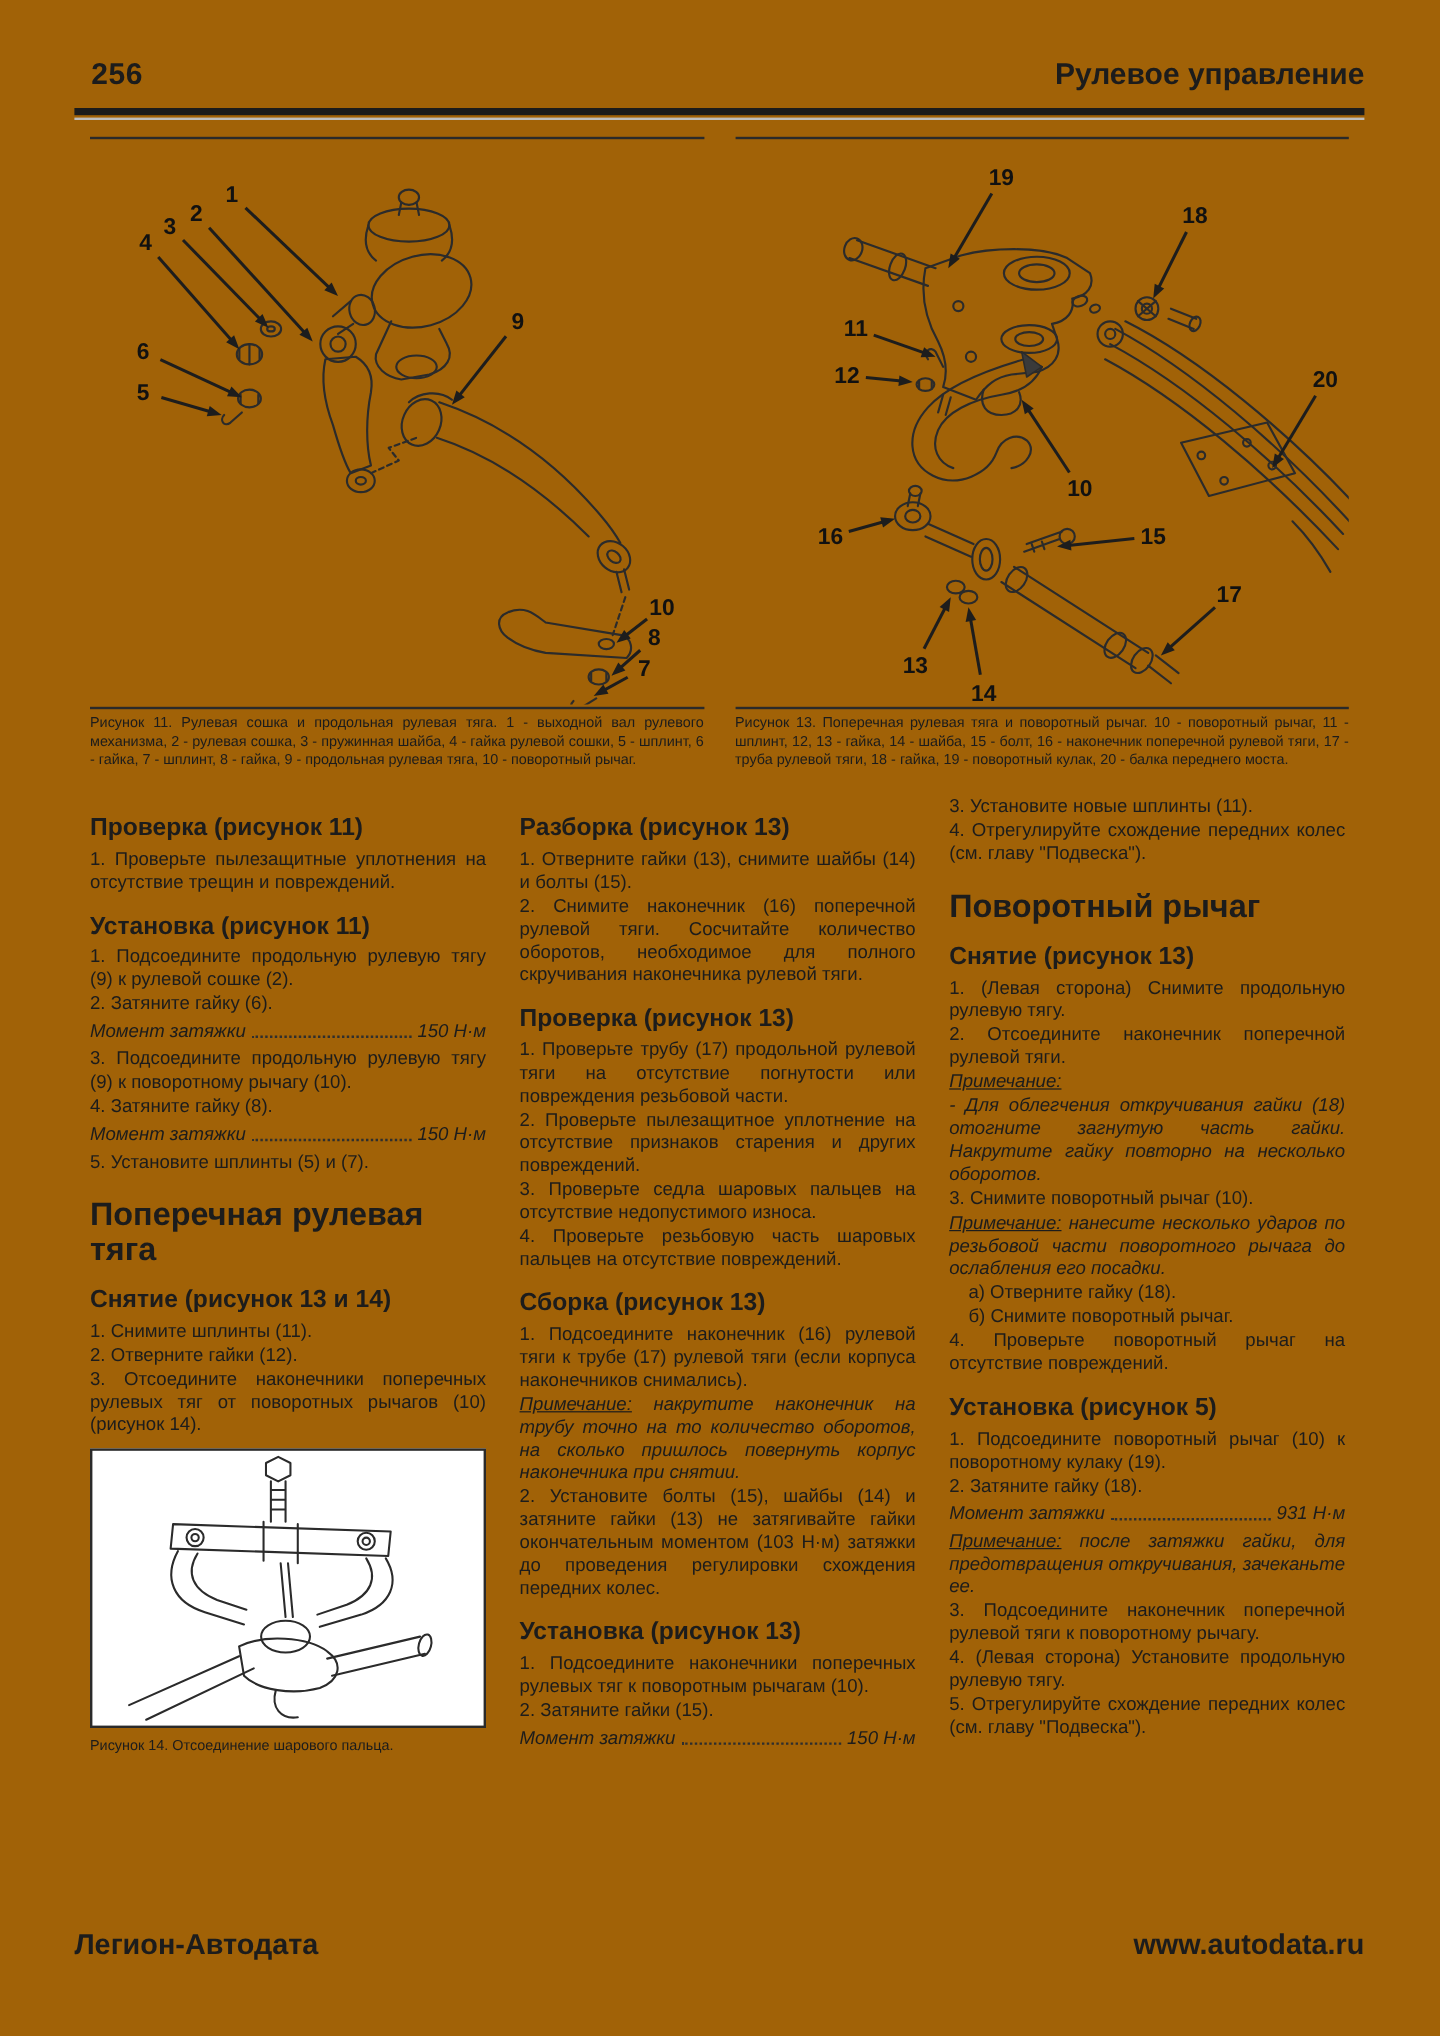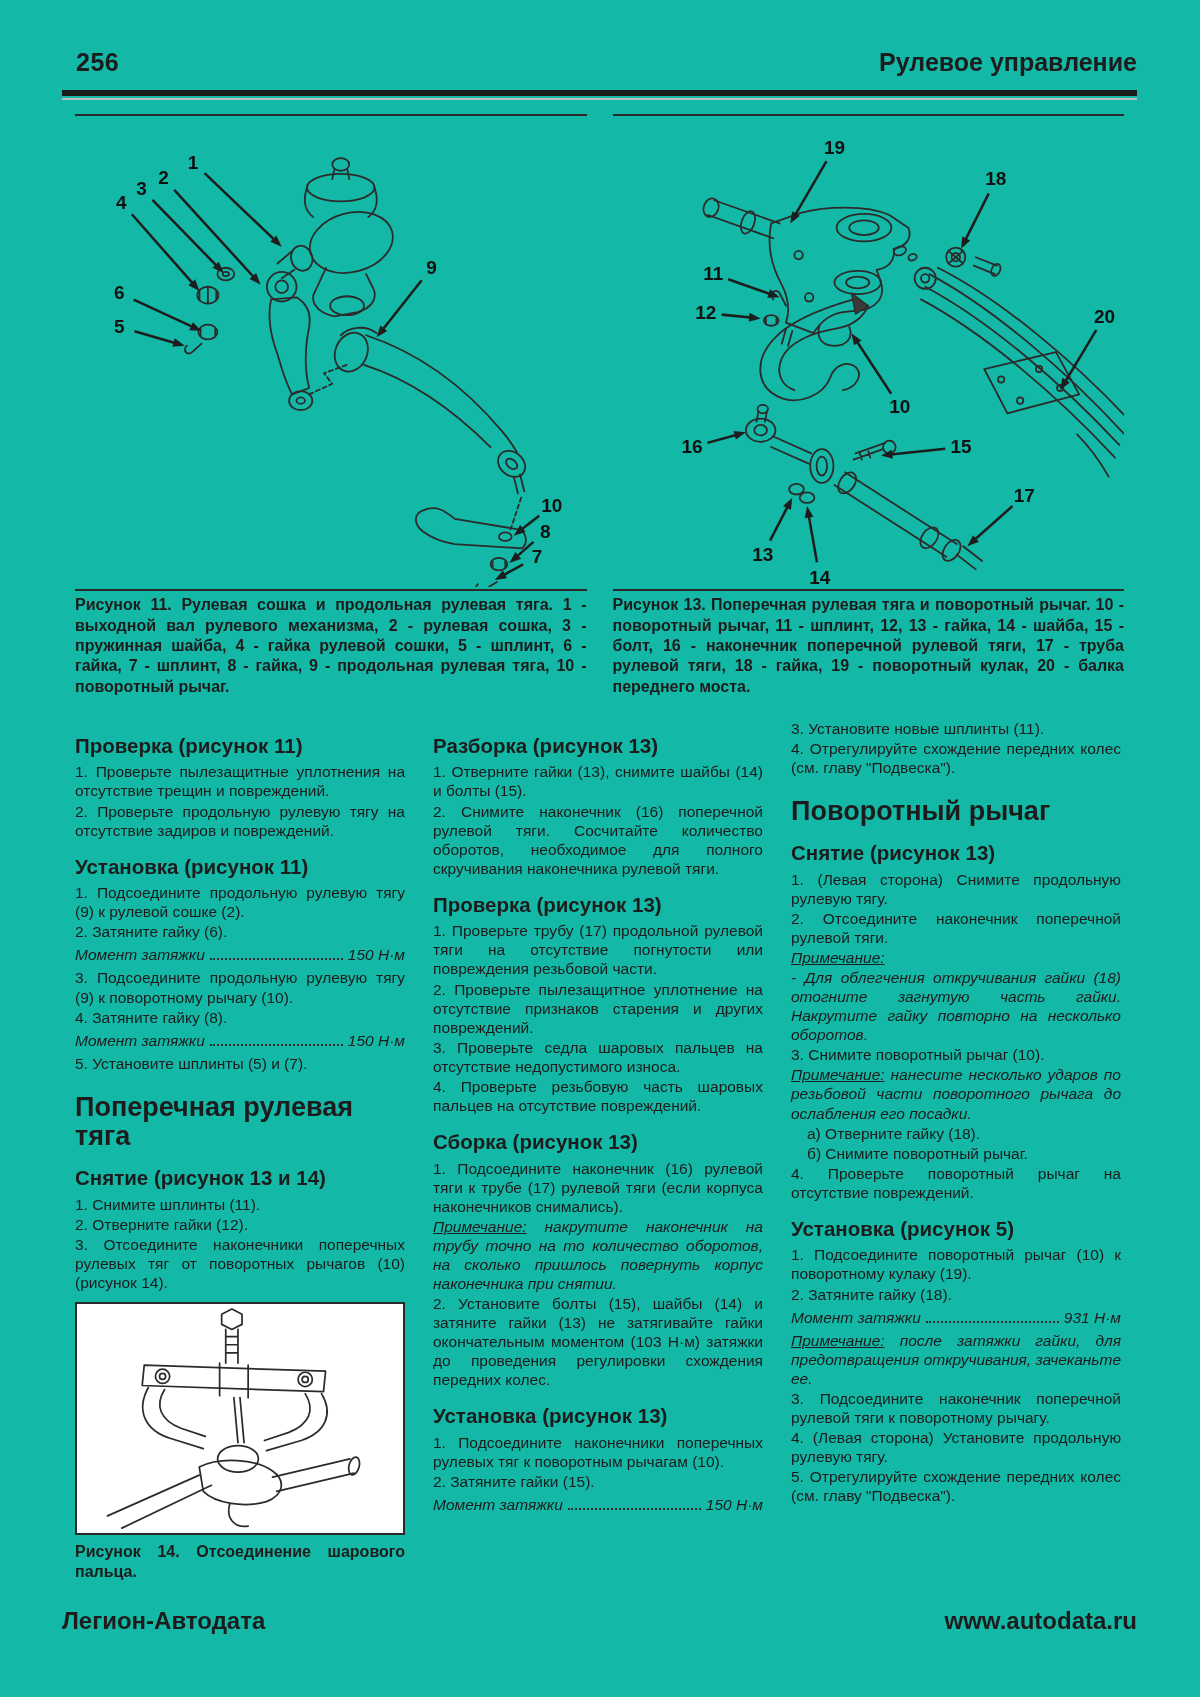--- a/index.html
+++ b/index.html
@@ -1,32 +1,32 @@
 <!DOCTYPE html>
 <html lang="ru"><head>
 <meta charset="utf-8">
 <style>
   html,body{margin:0;padding:0;background:#ffffff;}
   body{width:1200px;height:1697px;font-family:"Liberation Sans",sans-serif;color:#1c1c1c;}
-  .page{box-sizing:border-box;width:1200px;height:1697px;padding:48px 63px 0 62px;display:flex;flex-direction:column;background:#14b8a6;}
+  .page{box-sizing:border-box;width:1200px;height:1697px;padding:48px 63px 0 62px;display:flex;flex-direction:column;background:#a16207;}
 
   
   .hdr{position:relative;height:34px;}
   .pagenum{position:absolute;left:14px;top:0;font-size:25px;font-weight:bold;letter-spacing:.5px;}
   .htitle{position:absolute;left:0;right:0;text-align:right;font-size:25px;font-weight:bold;}
   .hrule{height:6px;background:#1b1b1b;margin-top:8px;}
   .hrule2{height:2px;background:#bdbdbd;margin-top:2px;}
 
   
   .figrow{display:grid;grid-template-columns:1fr 1fr;column-gap:26px;margin:14px 13px 0 13px;}
   .figbox{margin:0;}
   .figtopline{height:2px;background:#2a2a2a;margin-bottom:2px;}
   .figsvg{display:block;width:100%;height:auto;}
   .capline{height:2px;background:#2a2a2a;margin-top:2px;}
-  .figcap{font-size:16px;font-weight:bold;line-height:1.27;text-align:justify;padding-top:4px;}
+  .figcap{font-size:12px;font-weight:normal;line-height:1.27;text-align:justify;padding-top:4px;}
 
   
   .cols{display:grid;grid-template-columns:1fr 1fr 1fr;column-gap:19px;margin:22px 16px 0 13px;font-size:15.5px;line-height:1.23;gap:28px;}
   .col h2{font-size:27px;line-height:1.08;margin:20px 0 8px 0;font-weight:bold;}
   .col h3{font-size:20.5px;line-height:1.1;margin:16px 0 5px 0;font-weight:bold;}
   .col p{margin:0 0 1px 0;text-align:justify;}
   .col p.sub{padding-left:16px;text-align:left;}
   .col .note{font-style:italic;text-align:justify;}
   .col .nl{text-decoration:underline;}
   .torque{display:flex;font-style:italic;margin:4px 0 4px 0;}
@@ -294,21 +294,20 @@
       <figcaption class="figcap">Рисунок 13. Поперечная рулевая тяга и поворотный рычаг. 10 - поворотный рычаг, 11 - шплинт, 12, 13 - гайка, 14 - шайба, 15 - болт, 16 - наконечник поперечной рулевой тяги, 17 - труба рулевой тяги, 18 - гайка, 19 - поворотный кулак, 20 - балка переднего моста.</figcaption>
     </figure>
 
   </div>
 
   <main class="cols">
     <div class="col">
       <div id="col1-blocks">
           <h3>Проверка (рисунок 11)</h3>
           <p>1. Проверьте пылезащитные уплотнения на отсутствие трещин и повреждений.</p>
-          <p>2. Проверьте продольную рулевую тягу на отсутствие задиров и повреждений.</p>
           <h3>Установка (рисунок 11)</h3>
           <p>1. Подсоедините продольную рулевую тягу (9) к рулевой сошке (2).</p>
           <p>2. Затяните гайку (6).</p>
           <div class="torque">
             <span class="tl">Момент затяжки</span>
             <span class="dots"></span>
             <span class="tv">150 Н·м</span>
           </div>
           <p>3. Подсоедините продольную рулевую тягу (9) к поворотному рычагу (10).</p>
           <p>4. Затяните гайку (8).</p>

